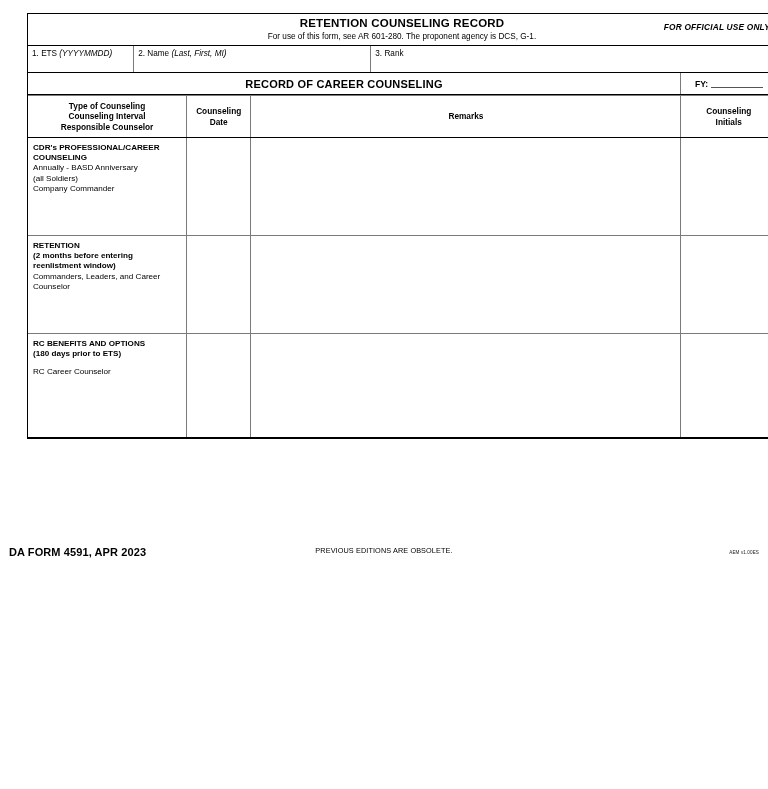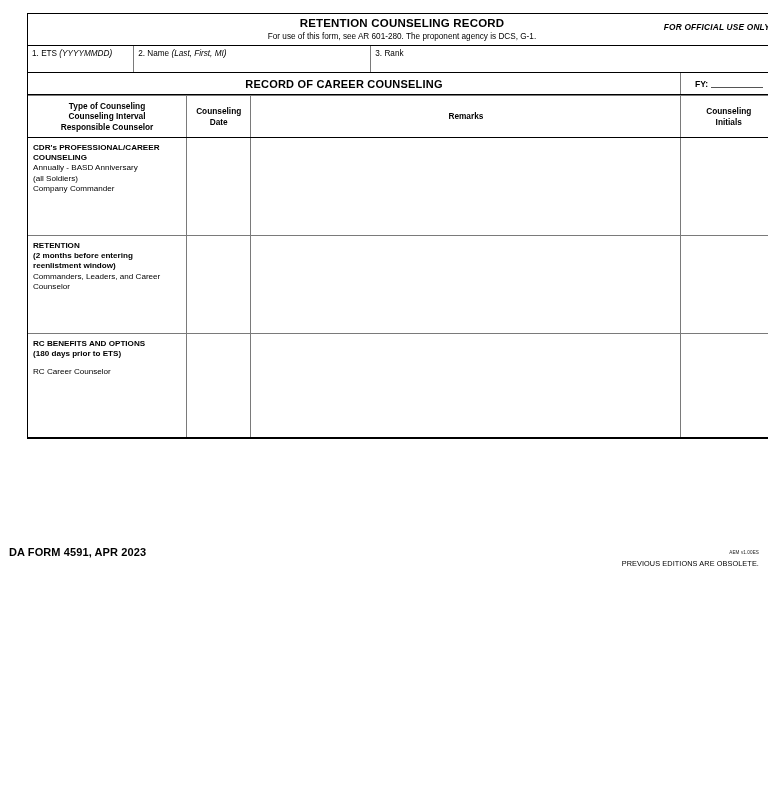--- a/index.html
+++ b/index.html
@@ -189,22 +189,22 @@
     position: absolute;
     left: 0;
     top: 0;
     font-size: 11px;
     font-weight: bold;
     letter-spacing: .1px;
   }
   .footer-center {
     position: absolute;
     left: 0; right: 0;
-    top: 13px;
-    text-align: right;
+    top: 0;
+    text-align: center;
     font-size: 7.3px;
     letter-spacing: .1px;
   }
   .footer-right {
     position: absolute;
     right: 0;
     top: 4px;
     font-size: 4.6px;
     letter-spacing: .1px;
     color: #222;

